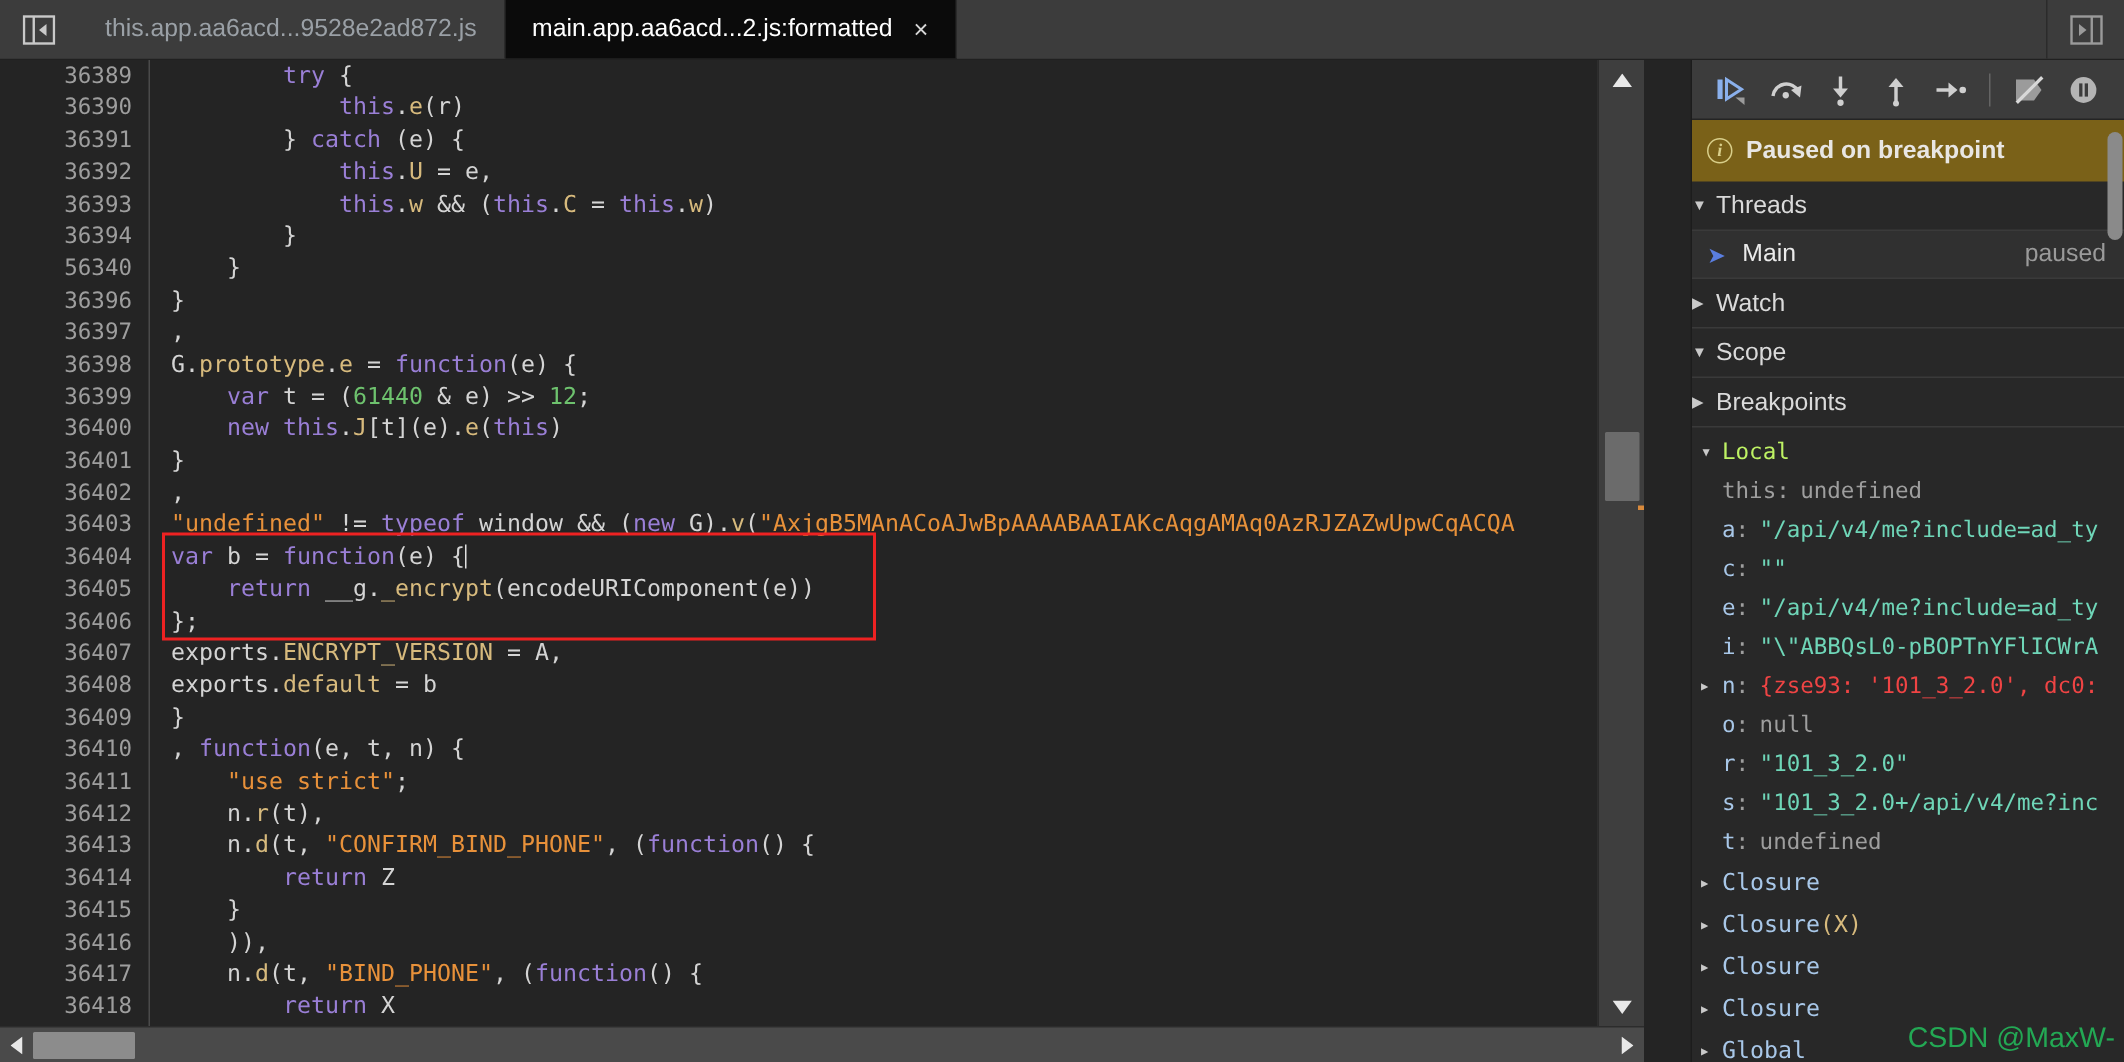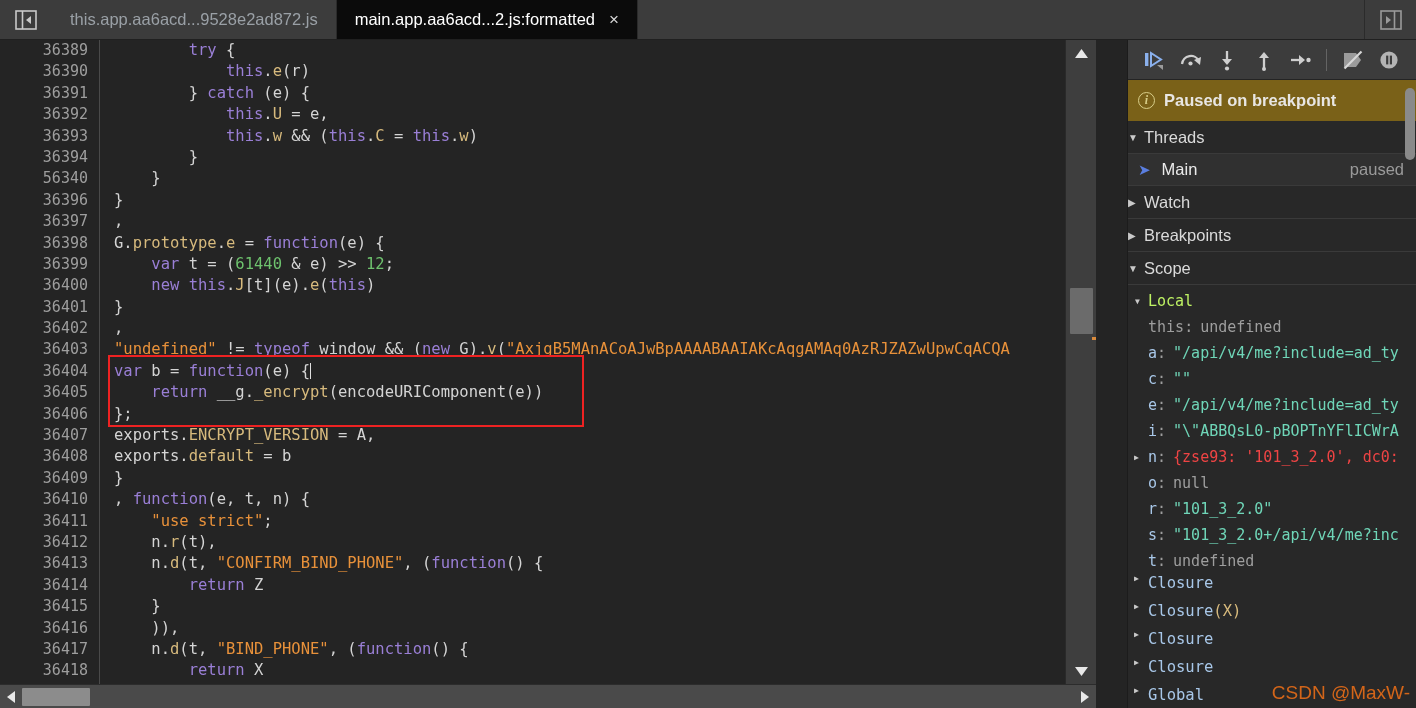--- a/index.html
+++ b/index.html
@@ -224,21 +224,21 @@
   .var-row.expandable { padding-left: 6px; }
   .var-row .etri { width: 14px; font-size: 8px; color: #c9c9c9; }
   .vname { color: #a8c7e8; }
   .vname.plain { color: #9e9e9e; }
   .vsep { color: #9e9e9e; }
   .vval-str { color: #6fd6b8; margin-left: 7px; }
   .vval-und { color: #9e9e9e; margin-left: 7px; }
   .vval-obj { color: #ef4444; margin-left: 7px; }
 
   .closure-row {
-    height: 28px; display: flex; align-items: flex-start;
+    height: 28px; display: flex; align-items: center;
     padding-left: 6px;
     font-family: "DejaVu Sans Mono", monospace;
     font-size: 15.5px;
     color: #a8c7e8;
     cursor: pointer;
   }
   .closure-row .etri { width: 14px; font-size: 8px; color: #c9c9c9; }
   .closure-row .paren { color: #d7ba7d; }
   .closure-row .rightv { margin-left: auto; padding-right: 16px; color: #fde047; margin-top: 48px; }
 
@@ -248,21 +248,21 @@
   }
   .sb-thumb {
     position: absolute; right: 1px; top: 8px; width: 10px; height: 72px;
     background: #8a8a8a; border-radius: 5px;
   }
 
   .watermark {
     position: absolute;
     right: 6px; bottom: 4px;
     font-size: 19px;
-    color: #f97316;
+    color: #22c55e;
     opacity: .82;
     font-family: "Liberation Sans", sans-serif;
     pointer-events: none;
     white-space: nowrap;
   }
 
   .cursor-caret {
     display: inline-block; width: 1px; height: 16px;
     background: #e0e0e0; vertical-align: -3px;
   }
@@ -442,27 +442,27 @@
         <span>Main</span>
         <span class="right-val">paused</span>
       </div>
 
       <div class="sec-row">
         <span class="tri tri-right"></span>
         <span>Watch</span>
       </div>
 
       <div class="sec-row">
+        <span class="tri tri-down"></span>
+        <span>Scope</span>
+      </div>
+
+      <div class="sec-row">
         <span class="tri tri-right"></span>
         <span>Breakpoints</span>
-      </div>
-
-      <div class="sec-row">
-        <span class="tri tri-down"></span>
-        <span>Scope</span>
       </div>
 
       <div class="scope-body">
         <div class="scope-head">
           <span class="tri tri-down"></span>
           <span>Local</span>
         </div>
         <div id="localVars">
             <div class="var-row">
               <span class="vname plain">this</span>

